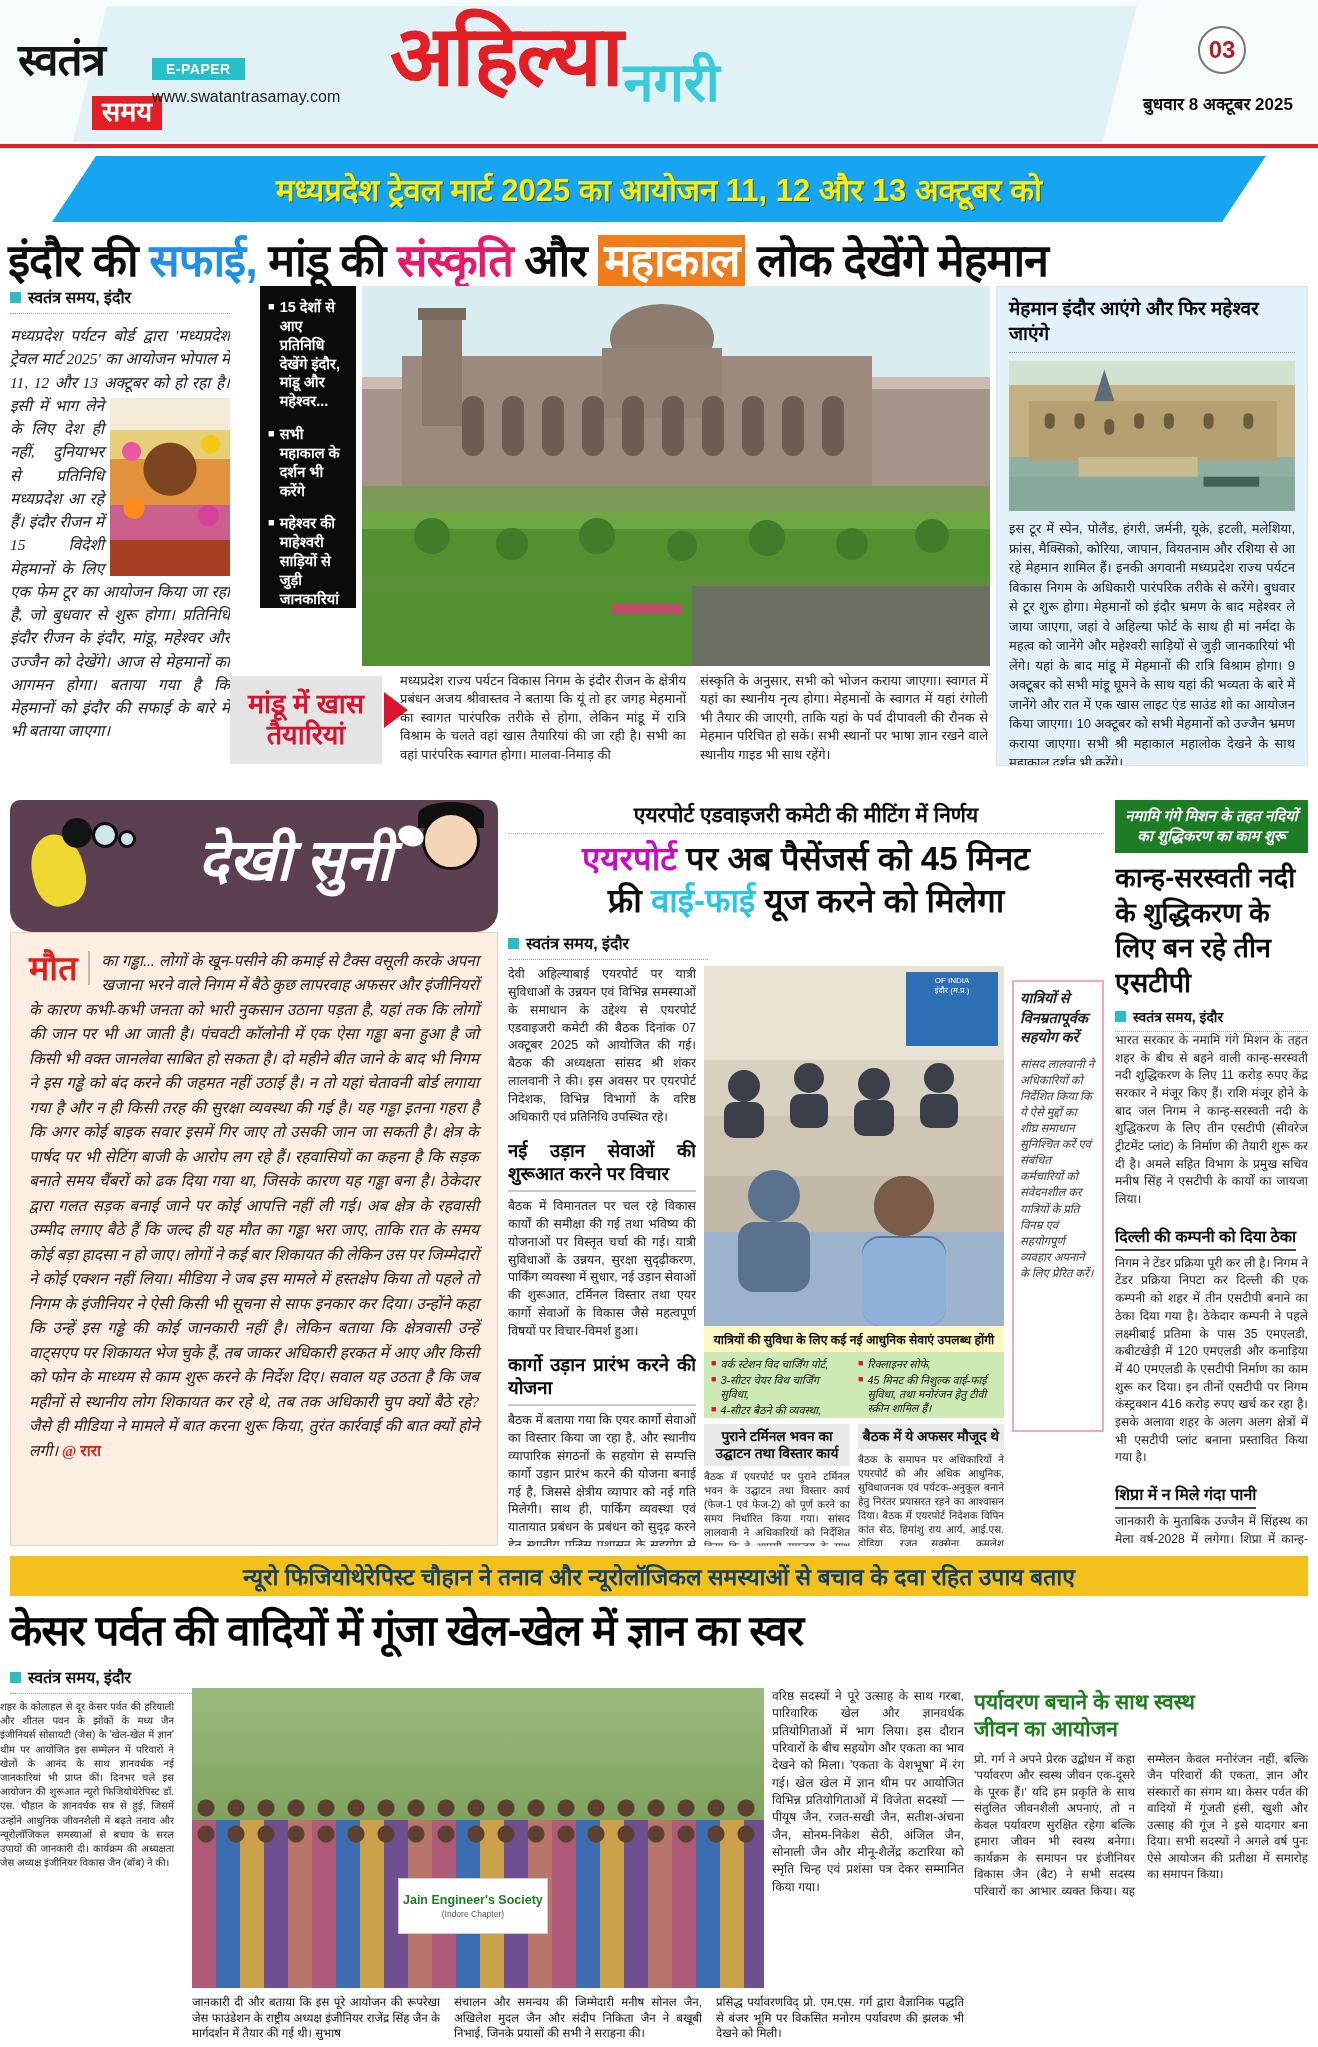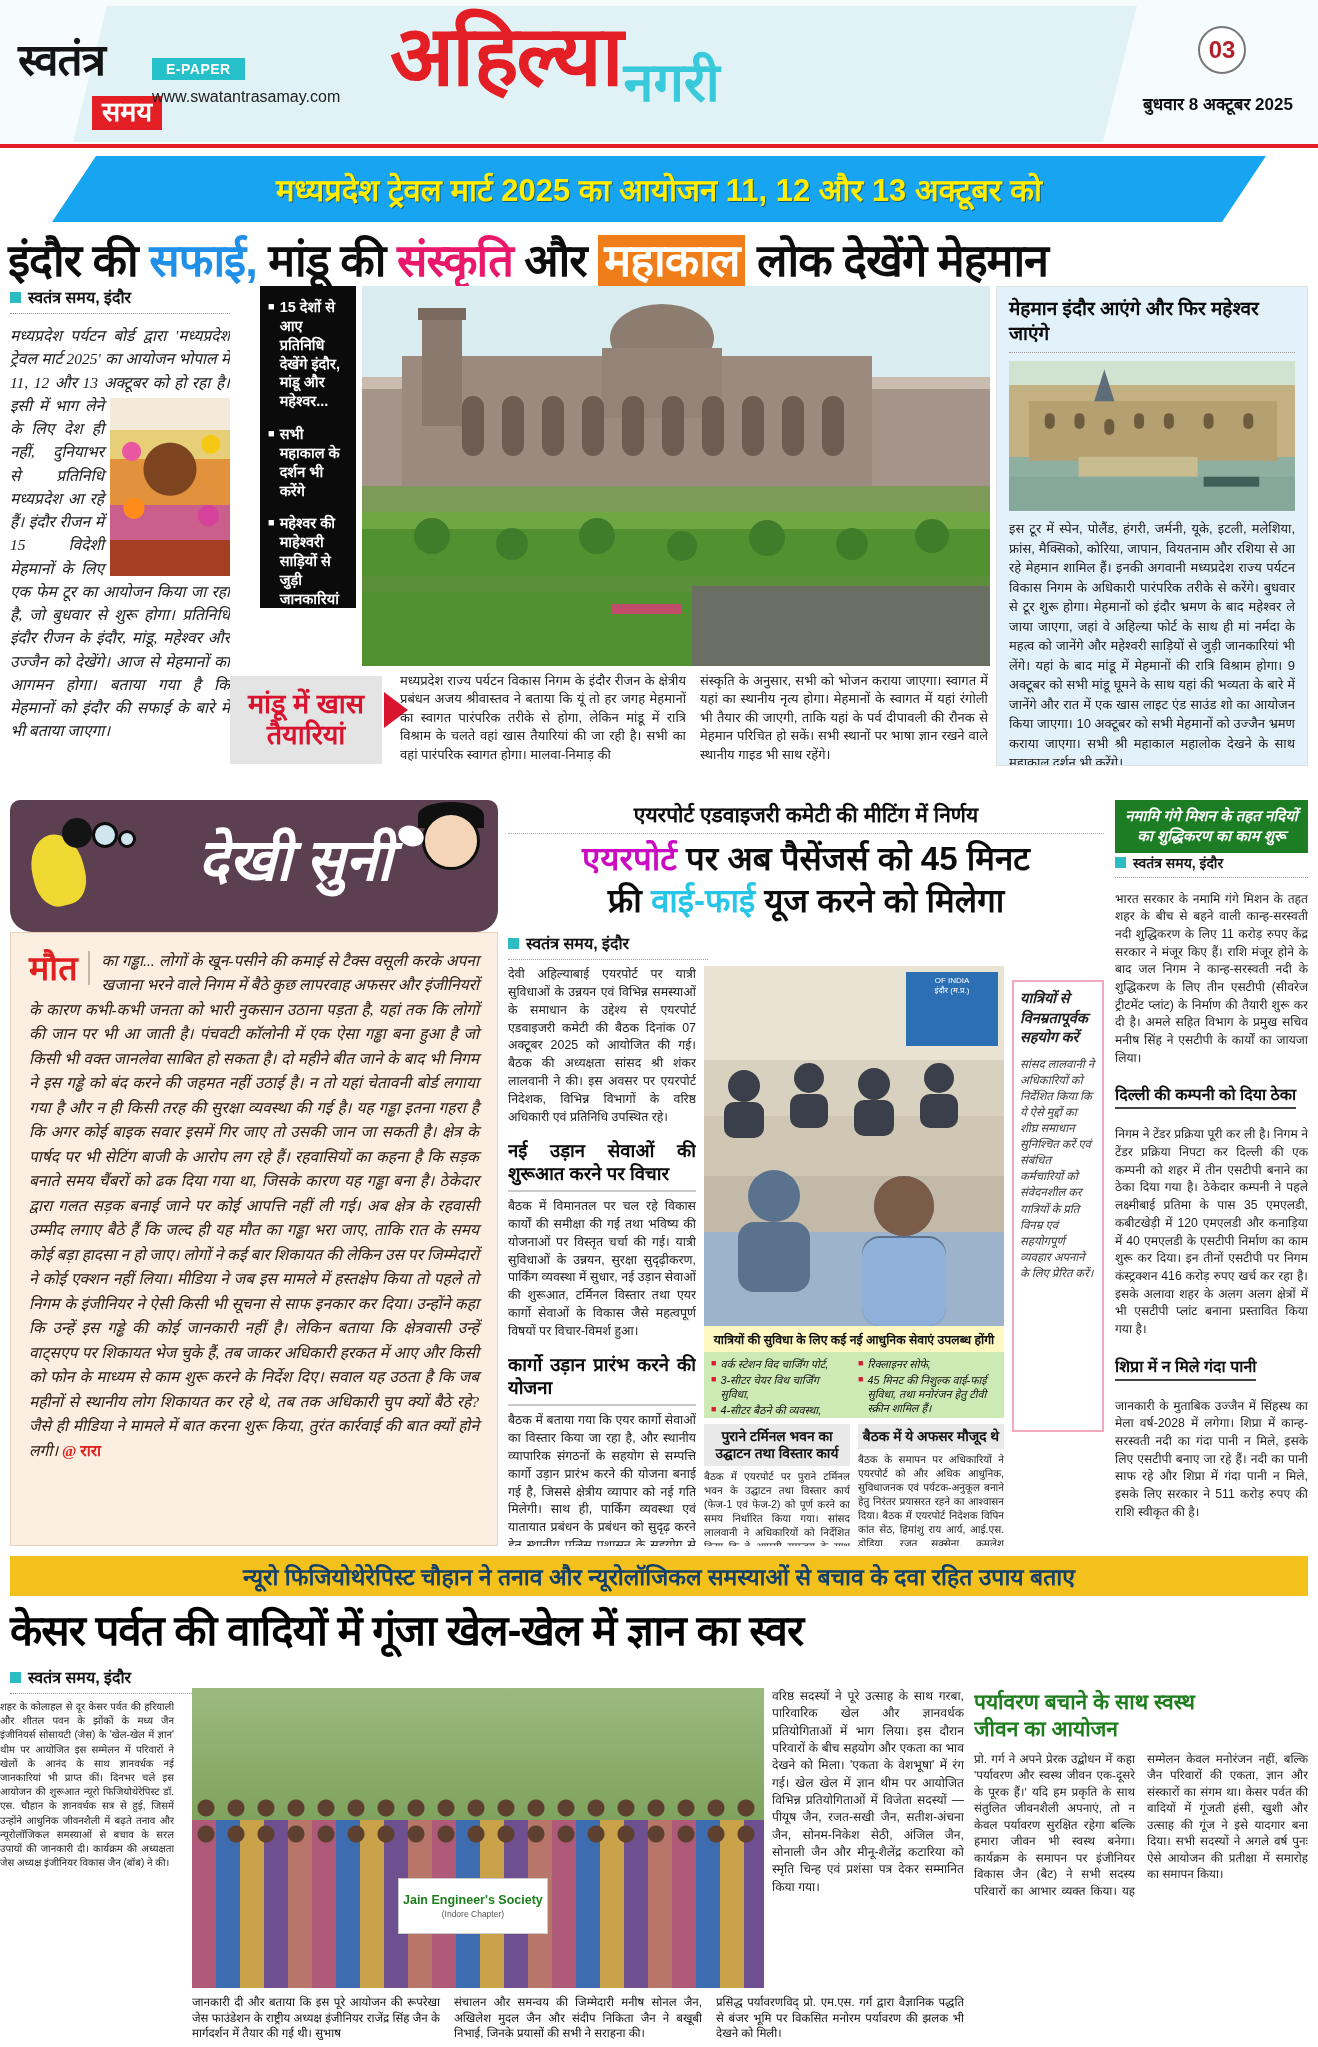--- a/index.html
+++ b/index.html
@@ -109,21 +109,21 @@
   .ap-box p { font-size:10.3px; line-height:1.35; margin-top:4px; }
   .pink-box { position:absolute; left:504px; top:166px; width:92px; height:452px; border:2px solid #f2a9bb; padding:7px 6px; overflow:hidden;margin-top:14px; }
   .pink-box h4 { font-family:"Liberation Serif", serif; font-style:italic; font-size:14.5px; font-weight:bold; line-height:1.35; color:#222; margin-bottom:8px; }
   .pink-box p { font-family:"Liberation Serif", serif; font-style:italic; font-size:11.5px; line-height:1.4; color:#3a3a3a; }
 
   
   .kanh { left:1115px; top:800px; width:193px; height:746px; overflow:hidden; }
   .kanh-kicker { background:#1d7d25; color:#fff; font-style:italic; font-weight:bold; font-size:15px; line-height:1.35; text-align:center; padding:6px 4px; }
   .kanh h2 { font-size:27px; font-weight:900; line-height:1.3; margin:8px 0 6px; color:#0d0d0d; }
   .kanh .byline { font-size:14px; }
-  .kanh .body { font-size:12.2px; line-height:1.45; margin-top:13px; }
+  .kanh .body { font-size:12.2px; line-height:1.45; margin-top:0; }
   .kanh h3 { font-size:16px; font-weight:900; margin:16px 0 4px; border-bottom:2px solid #444; display:inline-block; padding-bottom:2px; }
 
   
   .bt-strip { left:10px; top:1556px; width:1298px; height:40px; background:#f3c01c; display:flex; align-items:center; justify-content:center; }
   .bt-strip span { color:#13406b; font-size:23px; font-weight:900; }
   .bt-headline { left:10px; top:1600px; width:1298px; font-size:42px; font-weight:900; letter-spacing:-1px; color:#000; }
   .bt-byline { left:10px; top:1666px; width:200px; }
   .bt-col1 { left:0; top:1700px; width:174px; height:340px; font-size:10px; line-height:1.42; overflow:hidden; }
   .photo-group { left:192px; top:1688px; width:572px; height:300px; overflow:hidden;
       background:
@@ -372,20 +372,21 @@
     </div>
 
     <div class="pink-box">
       <h4>यात्रियों से विनम्रतापूर्वक सहयोग करें</h4>
       <p>सांसद लालवानी ने अधिकारियों को निर्देशित किया कि ये ऐसे मुद्दों का शीघ्र समाधान सुनिश्चित करें एवं संबंधित कर्मचारियों को संवेदनशील कर यात्रियों के प्रति विनम्र एवं सहयोगपूर्ण व्यवहार अपनाने के लिए प्रेरित करें।</p>
     </div>
   </div>
 
   <div class="abs kanh">
     <div class="kanh-kicker">नमामि गंगे मिशन के तहत नदियों का शुद्धिकरण का काम शुरू</div>
+    <h2>कान्ह-सरस्वती नदी के शुद्धिकरण के लिए बन रहे तीन एसटीपी</h2>
     <div class="byline">
       <span class="sq"></span>
       <span>स्वतंत्र समय, इंदौर</span>
     </div>
     <p class="body jtext">भारत सरकार के नमामि गंगे मिशन के तहत शहर के बीच से बहने वाली कान्ह-सरस्वती नदी शुद्धिकरण के लिए 11 करोड़ रुपए केंद्र सरकार ने मंजूर किए हैं। राशि मंजूर होने के बाद जल निगम ने कान्ह-सरस्वती नदी के शुद्धिकरण के लिए तीन एसटीपी (सीवरेज ट्रीटमेंट प्लांट) के निर्माण की तैयारी शुरू कर दी है। अमले सहित विभाग के प्रमुख सचिव मनीष सिंह ने एसटीपी के कार्यों का जायजा लिया।</p>
     <h3>दिल्ली की कम्पनी को दिया ठेका</h3>
     <p class="body jtext">निगम ने टेंडर प्रक्रिया पूरी कर ली है। निगम ने टेंडर प्रक्रिया निपटा कर दिल्ली की एक कम्पनी को शहर में तीन एसटीपी बनाने का ठेका दिया गया है। ठेकेदार कम्पनी ने पहले लक्ष्मीबाई प्रतिमा के पास 35 एमएलडी, कबीटखेड़ी में 120 एमएलडी और कनाड़िया में 40 एमएलडी के एसटीपी निर्माण का काम शुरू कर दिया। इन तीनों एसटीपी पर निगम कंस्ट्रक्शन 416 करोड़ रुपए खर्च कर रहा है। इसके अलावा शहर के अलग अलग क्षेत्रों में भी एसटीपी प्लांट बनाना प्रस्तावित किया गया है।</p>
     <h3>शिप्रा में न मिले गंदा पानी</h3>
     <p class="body jtext">जानकारी के मुताबिक उज्जैन में सिंहस्थ का मेला वर्ष-2028 में लगेगा। शिप्रा में कान्ह-सरस्वती नदी का गंदा पानी न मिले, इसके लिए एसटीपी बनाए जा रहे हैं। नदी का पानी साफ रहे और शिप्रा में गंदा पानी न मिले, इसके लिए सरकार ने 511 करोड़ रुपए की राशि स्वीकृत की है।</p>
   </div>

